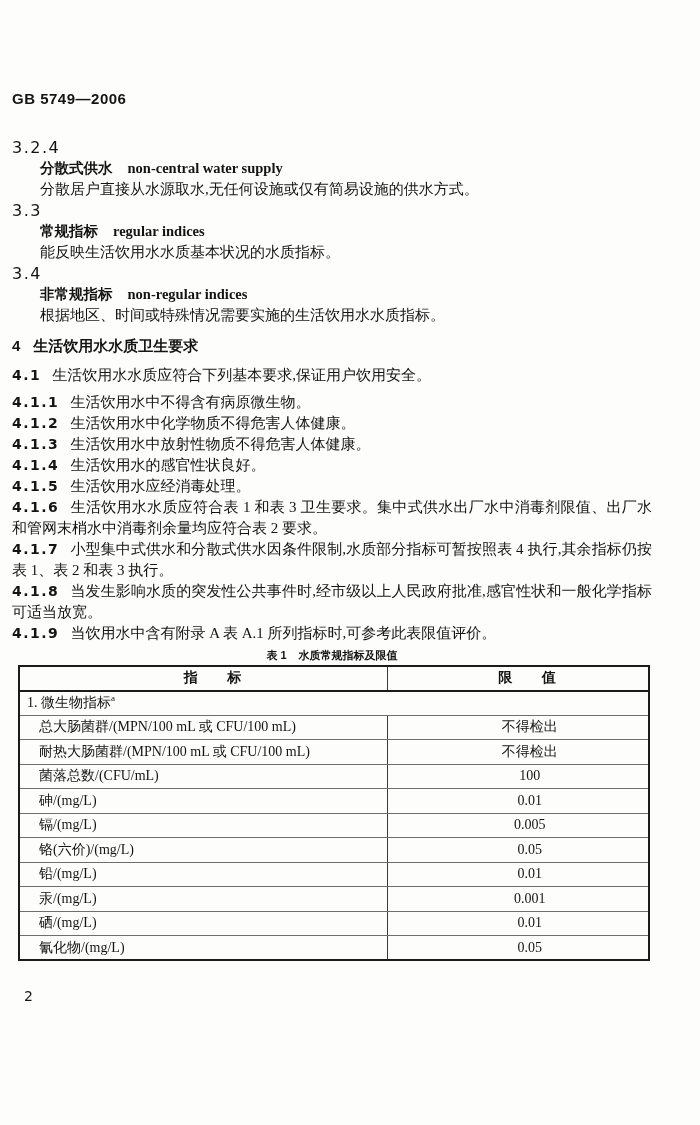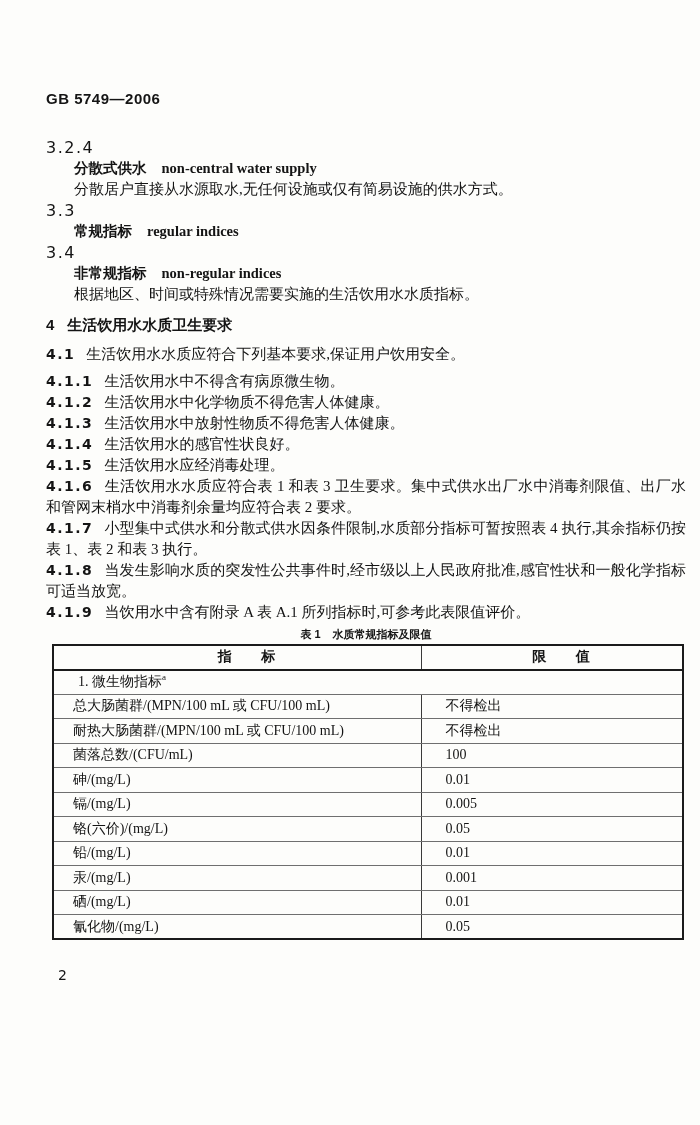--- a/index.html
+++ b/index.html
@@ -12,21 +12,21 @@
   }
   .page {
     position: relative;
     width: 700px; height: 1125px;
     background: #fdfdfb;
     overflow: hidden;
     box-sizing: border-box;
   }
   .content {
     position: absolute;
-    left: 46px; top: 88px;
+    left: 12px; top: 88px;
     width: 640px;
   }
   .doc-code {
     font-family: "Liberation Sans", "DejaVu Sans", sans-serif;
     font-weight: bold;
     font-size: 15px;
     line-height: 21px;
     letter-spacing: 0.5px;
   }
   
@@ -95,22 +95,22 @@
     font-weight: bold;
     font-size: 14px;
     text-align: center;
     border-bottom: 2px solid #1b1b1b;
     font-family: "Liberation Sans", "DejaVu Sans", sans-serif;
   }
   .spread { letter-spacing: 2.1em; text-indent: 2.1em; margin-left: 48px; }
   table.std td { border-bottom: 1px solid #6f6f6f; padding: 0; }
   table.std td.ind { padding-left: 19px; border-right: 1px solid #3a3a3a; }
   table.std th.ind-h { border-right: 1px solid #3a3a3a; }
-  table.std td.val { text-align: left; padding-left: 24px; }
-  table.std td.sec { padding-left: 24px; }
+  table.std td.val { text-align: center; padding-left: 24px; }
+  table.std td.sec { padding-left: 7px; }
   table.std tr:last-child td { border-bottom: none; }
   sup.note { font-size: 9px; vertical-align: super; line-height: 0; }
 
   .page-num {
     margin-top: 27px;
     margin-left: 12px;
     font-size: 14px;
     font-family: "DejaVu Sans", "Liberation Sans", sans-serif;
   }
 </style>
@@ -126,20 +126,21 @@
 
       <div>
         <p class="t-num">3.2.4</p>
         <p class="t-line"><span class="term-zh">分散式供水</span><span class="term-en">non-central water supply</span></p>
         <p class="t-def">分散居户直接从水源取水,无任何设施或仅有简易设施的供水方式。</p>
       </div>
 
       <div>
         <p class="t-num">3.3</p>
         <p class="t-line"><span class="term-zh">常规指标</span><span class="term-en">regular indices</span></p>
+        <p class="t-def">能反映生活饮用水水质基本状况的水质指标。</p>
       </div>
 
       <div>
         <p class="t-num">3.4</p>
         <p class="t-line"><span class="term-zh">非常规指标</span><span class="term-en">non-regular indices</span></p>
         <p class="t-def">根据地区、时间或特殊情况需要实施的生活饮用水水质指标。</p>
       </div>
 
     </div>
 

